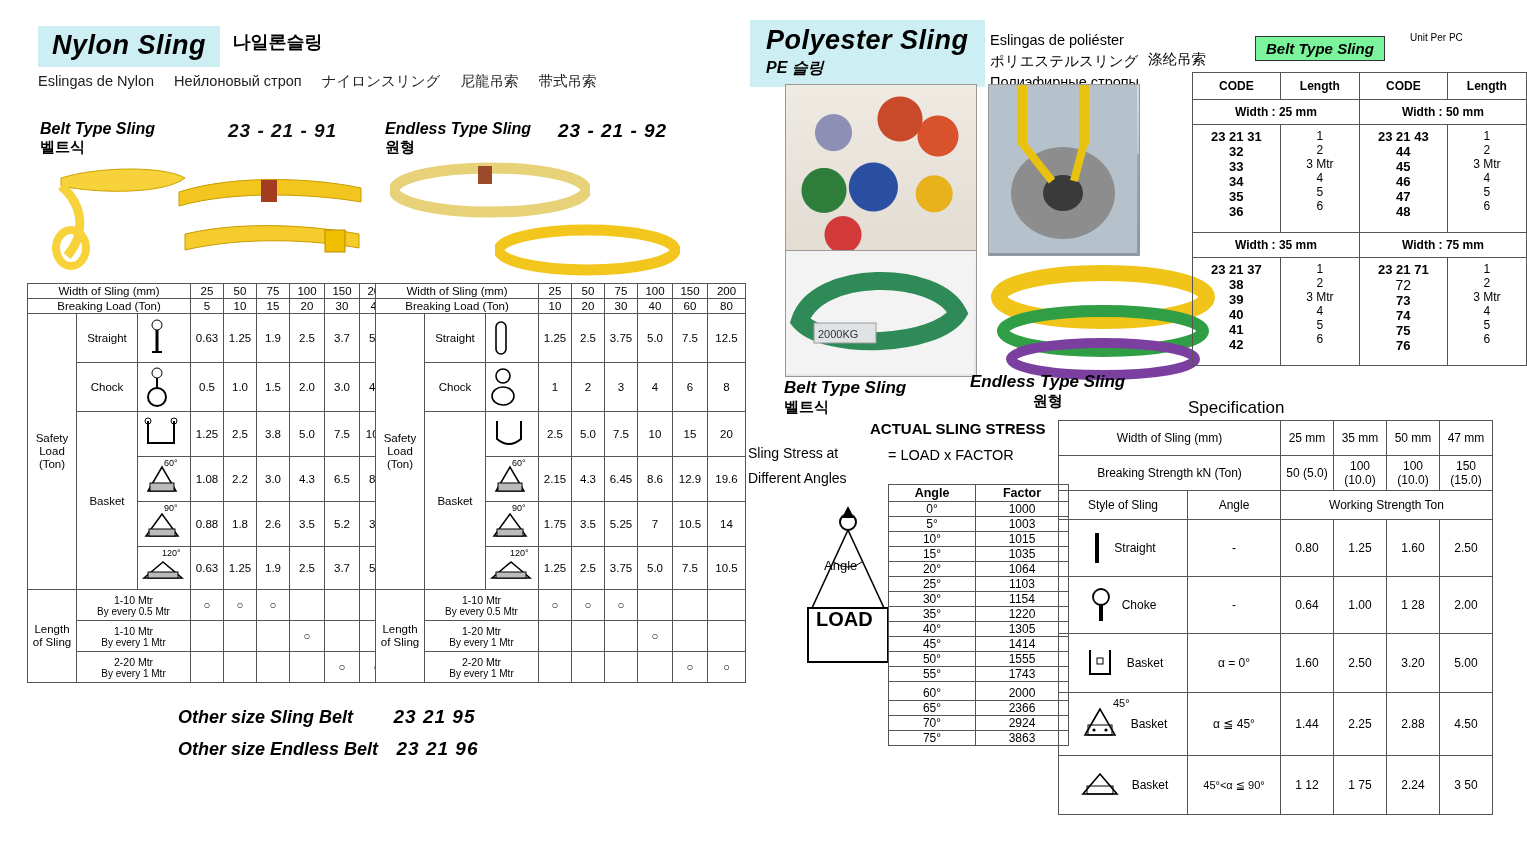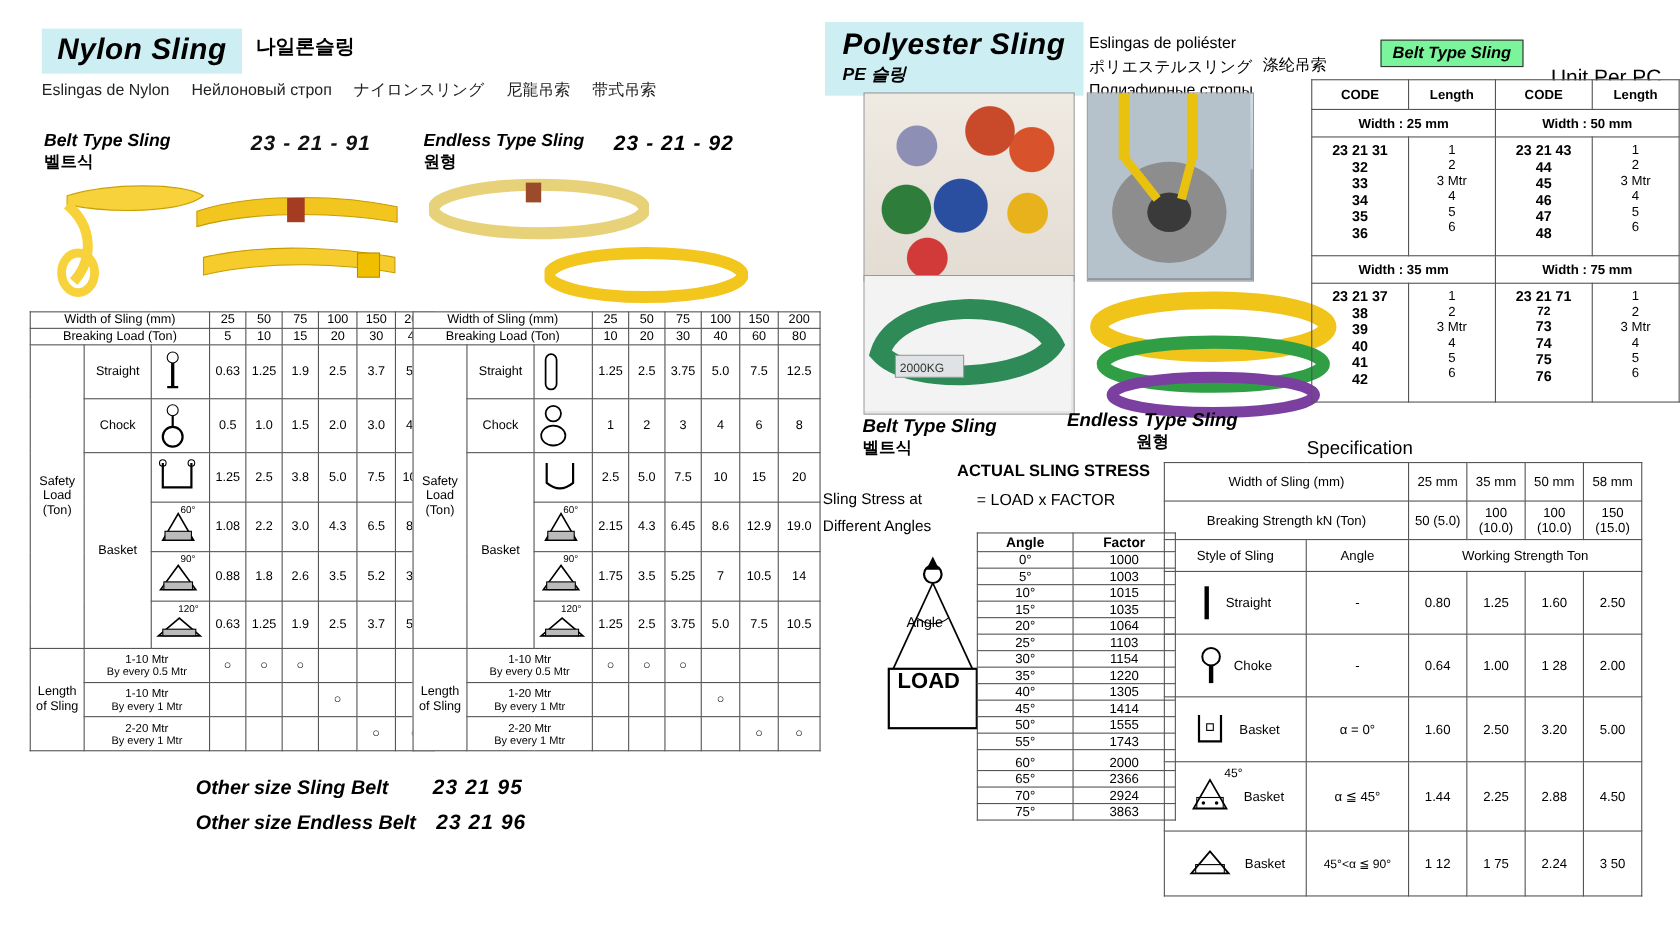--- a/index.html
+++ b/index.html
@@ -334,21 +334,21 @@
             <svg width="44" height="32" viewBox="0 0 44 32">
               <path d="M22 4 L8 28 L36 28 Z" fill="none" stroke="#000" stroke-width="1.5"></path>
               <rect x="10" y="20" width="24" height="8" fill="#bbb" stroke="#000"></rect>
             </svg>
           </td>
           <td>2.15</td>
           <td>4.3</td>
           <td>6.45</td>
           <td>8.6</td>
           <td>12.9</td>
-          <td>19.0</td>
+          <td>19.6</td>
         </tr>
         <tr>
           <td style="height:42px;position:relative">
             <span style="font-size:9px;position:absolute;top:1px;left:26px">90°</span>
             <svg width="44" height="32" viewBox="0 0 44 32">
               <path d="M22 6 L6 28 L38 28 Z" fill="none" stroke="#000" stroke-width="1.5"></path>
               <rect x="9" y="21" width="26" height="7" fill="#bbb" stroke="#000"></rect>
             </svg>
           </td>
           <td>1.75</td>
@@ -436,21 +436,21 @@
       <div class="title-box" style="padding:5px 16px 8px 16px;">
         <div class="title-main">Polyester Sling</div>
         <div style="font-size:16px;font-style:italic;font-weight:bold;margin-top:2px;">PE 슬링</div>
       </div>
     </div>
     <div style="position:absolute;left:388px;top:50px;font-size:14.5px;">涤纶吊索</div>
 
     <div style="position:absolute;left:495px;top:36px;">
       <span class="belt-badge">Belt Type Sling</span>
     </div>
-    <div style="position:absolute;left:650px;top:60px;font-size:19px;">Unit Per PC</div>
+    <div style="position:absolute;left:650px;top:32px;font-size:10px;">Unit Per PC</div>
 
     <div class="photo" style="left:25px;top:84px;width:190px;height:170px;background:
         radial-gradient(circle at 25% 28%, #8d8fb5 0 18px, transparent 19px),
         radial-gradient(circle at 60% 20%, #c94a2a 0 22px, transparent 23px),
         radial-gradient(circle at 80% 30%, #d8532b 0 20px, transparent 21px),
         radial-gradient(circle at 20% 62%, #2f7d3a 0 22px, transparent 23px),
         radial-gradient(circle at 46% 60%, #2a4fa0 0 24px, transparent 25px),
         radial-gradient(circle at 78% 64%, #e8b21d 0 18px, transparent 19px),
         radial-gradient(circle at 30% 88%, #d23a3a 0 18px, transparent 19px),
         linear-gradient(#efeae2,#e2dcd3);"></div>
@@ -557,21 +557,21 @@
           <td style="vertical-align:top;padding-top:4px">
             <div style="font-size:12px">1</div>
             <div style="font-size:12px">2</div>
             <div style="font-size:12px">3 Mtr</div>
             <div style="font-size:12px">4</div>
             <div style="font-size:12px">5</div>
             <div style="font-size:12px">6</div>
           </td>
           <td style="vertical-align:top;padding-top:4px">
             <div style="font-weight:bold;font-size:13px">23 21 71</div>
-            <div style="font-weight:bold;font-size:11px">72</div>
+            <div style="font-weight:normal;font-size:14px">72</div>
             <div style="font-weight:bold;font-size:13px">73</div>
             <div style="font-weight:bold;font-size:13px">74</div>
             <div style="font-weight:bold;font-size:13px">75</div>
             <div style="font-weight:bold;font-size:13px">76</div>
           </td>
           <td style="vertical-align:top;padding-top:4px">
             <div style="font-size:12px">1</div>
             <div style="font-size:12px">2</div>
             <div style="font-size:12px">3 Mtr</div>
             <div style="font-size:12px">4</div>
@@ -678,21 +678,21 @@
 
     <div style="position:absolute;left:428px;top:398px;font-size:17px;">Specification</div>
     <div style="position:absolute;left:298px;top:420px;">
       <table class="spec-tbl">
         <tbody>
             <tr>
           <td colspan="2" style="width:208px;height:30px">Width of Sling (mm)</td>
           <td style="width:46px">25 mm</td>
           <td style="width:46px">35 mm</td>
           <td style="width:46px">50 mm</td>
-          <td style="width:46px">58 mm</td>
+          <td style="width:46px">47 mm</td>
         </tr>
         <tr>
           <td colspan="2" style="height:30px">Breaking Strength kN  (Ton)</td>
           <td>50 (5.0)</td>
           <td>100 (10.0)</td>
           <td>100 (10.0)</td>
           <td>150 (15.0)</td>
         </tr>
         <tr>
           <td style="width:122px;height:24px">Style of Sling</td>

